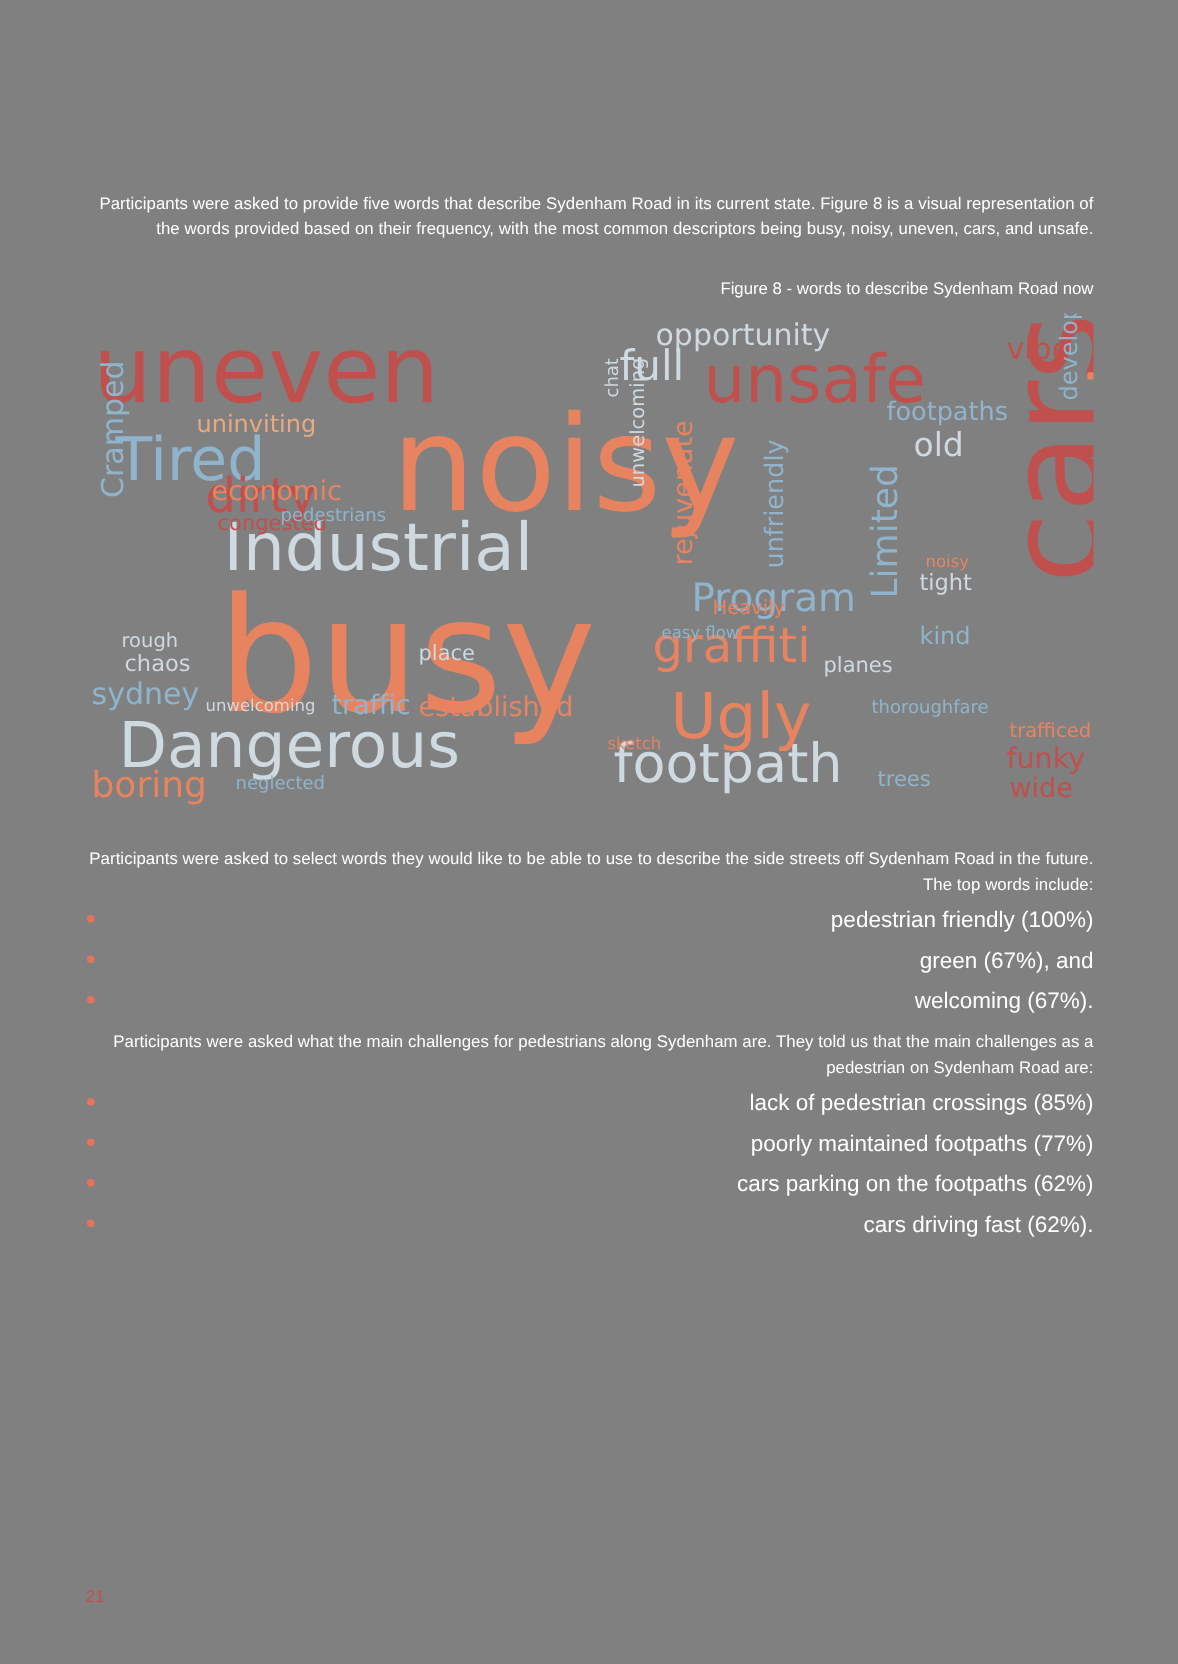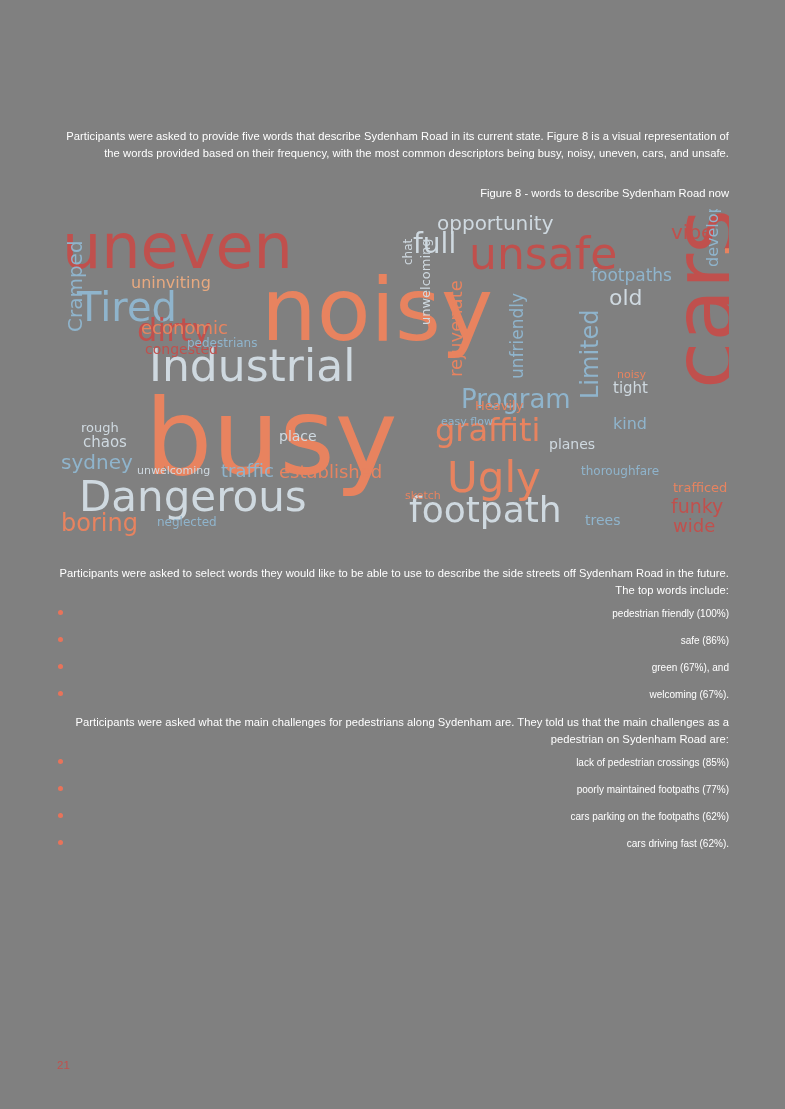--- a/index.html
+++ b/index.html
@@ -62,21 +62,21 @@
   
   ul.bullets {
     list-style: none;
     margin: 8px 0 8px 0;
     padding: 0;
   }
   ul.bullets li {
     position: relative;
     margin: 0 0 12px 0;
     padding-left: 24px;
-    font-size: 10px;
+    font-size: 15px;
     line-height: 15px;
     color: #ffffff;
   }
   ul.bullets li:before {
     content: "";
     position: absolute;
     left: 1px;
     top: 4px;
     width: 5px;
     height: 5px;
@@ -174,21 +174,20 @@
         <span style="font-size: 15px; color: rgb(207, 217, 224); left: 26px; top: 226px;">chaos</span>
         <span style="font-size: 12px; color: rgb(143, 180, 204); left: 100px; top: 307px;">neglected</span>
         <span style="font-size: 11px; color: rgb(232, 131, 95); left: 560px; top: 160px;">noisy</span>
         <span style="font-size: 15px; color: rgb(207, 217, 224); left: 556px; top: 172px;">tight</span>
       </div>
 
     <p class="body-text">Participants were asked to select words they would like to be able to use to describe the side streets off Sydenham Road in the future. The top words include:</p>
 
     <ul class="bullets" id="future-words-list">
         <li>pedestrian friendly (100%)</li>
-        <li>safe (86%)</li>
         <li>green (67%), and</li>
         <li>welcoming (67%).</li>
       </ul>
 
 
     <p class="body-text">Participants were asked what the main challenges for pedestrians along Sydenham are. They told us that the main challenges as a pedestrian on Sydenham Road are:</p>
 
     <ul class="bullets" id="challenges-list">
         <li>lack of pedestrian crossings (85%)</li>
         <li>poorly maintained footpaths (77%)</li>

